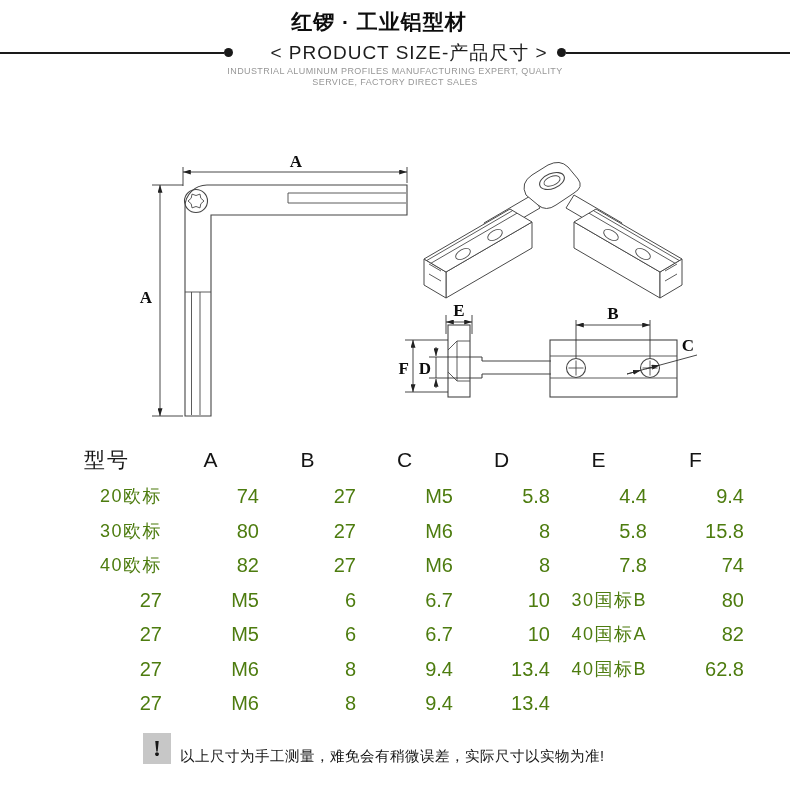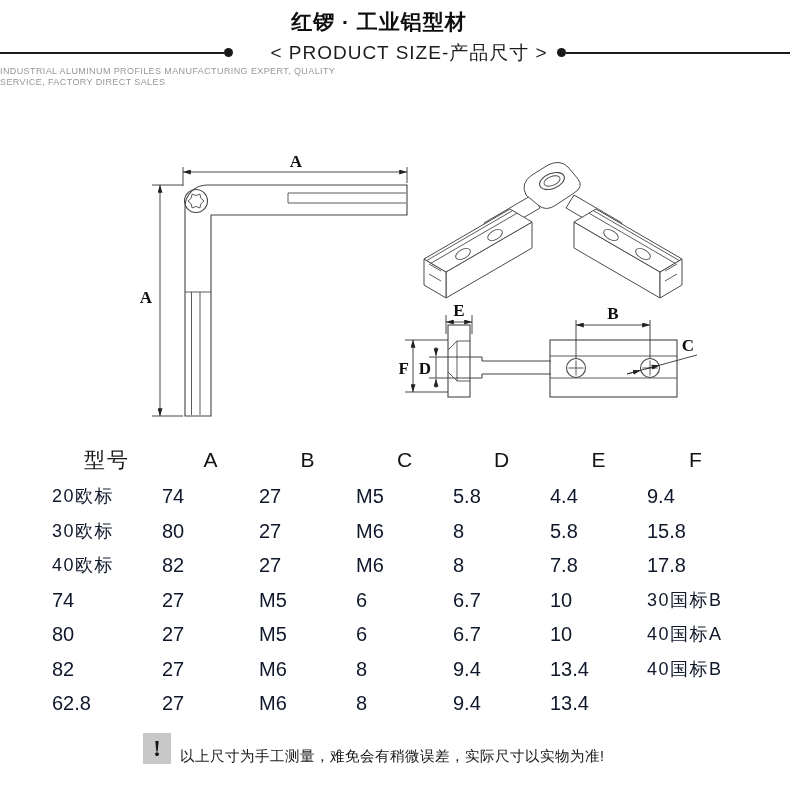--- a/index.html
+++ b/index.html
@@ -3,43 +3,43 @@
 <meta charset="utf-8">
 <style>
   html,body{margin:0;padding:0;background:#fff;}
   body{width:790px;height:790px;position:relative;overflow:hidden;
        font-family:"Liberation Sans",sans-serif;color:#111;}
   
   .hdr-title{position:absolute;top:8px;left:0;width:758px;text-align:center;
     font-size:21px;font-weight:bold;letter-spacing:1px;color:#0d0d0d;}
   .hdr-sub{position:absolute;top:40px;left:14px;width:790px;text-align:center;
     font-size:19px;font-weight:500;letter-spacing:1px;color:#1c1c1c;}
-  .hdr-tag{position:absolute;top:66px;left:0;width:790px;
+  .hdr-tag{position:absolute;top:66px;left:0;width:790px;text-align:center;
     font-size:9px;line-height:11px;letter-spacing:.4px;color:#979797;}
   .deco-line{position:absolute;top:52px;height:2px;background:#1a1a1a;}
   .deco-line.left{left:0;width:224px;}
   .deco-line.right{right:0;width:224px;}
   .deco-dot{position:absolute;top:48px;width:9px;height:9px;border-radius:50%;background:#1a1a1a;}
   .deco-dot.left{left:224px;}
   .deco-dot.right{right:224px;}
   
   svg{position:absolute;left:0;top:140px;}
   .ln{stroke:#454545;stroke-width:1.1;fill:none;}
   .thin{stroke:#4a4a4a;stroke-width:.9;fill:none;}
   .face{fill:#fff;stroke:#4a4a4a;stroke-width:1;}
   .dim{stroke:#333;stroke-width:.9;fill:none;}
   .dim-label{font-family:"Liberation Serif",serif;font-weight:bold;font-size:17px;fill:#0d0d0d;}
   
   .spec-table{position:absolute;left:52px;top:441px;width:692px;
     display:grid;grid-template-columns:110px repeat(6,1fr);}
   .spec-table .hcell{height:38px;line-height:38px;text-align:center;
     font-size:21px;color:#141414;}
   .spec-table .hcell.first{font-size:21px;letter-spacing:2px;}
-  .spec-table .cell{height:34.5px;line-height:34.5px;text-align:left;
-    font-size:20px;color:#0f172a;}
+  .spec-table .cell{height:34.5px;line-height:34.5px;text-align:right;
+    font-size:20px;color:#4d7c0f;}
   .spec-table .cell.first{font-size:18px;letter-spacing:1.5px;}
   
   .note-row{position:absolute;left:143px;top:731px;display:flex;align-items:center;}
   .warn-box{width:28px;height:31px;background:#c7c7c7;color:#161616;
     display:flex;align-items:center;justify-content:center;
     font-weight:bold;font-size:24px;font-family:"Liberation Serif",serif;}
   .note-text{margin-left:9px;font-size:14.5px;color:#161616;letter-spacing:.5px;margin-top:16px;}
 </style>
 </head>
 <body>
@@ -187,21 +187,20 @@
     <div class="cell">M6</div>
     <div class="cell">8</div>
     <div class="cell">5.8</div>
     <div class="cell">15.8</div>
     <div class="cell first">40欧标</div>
     <div class="cell">82</div>
     <div class="cell">27</div>
     <div class="cell">M6</div>
     <div class="cell">8</div>
     <div class="cell">7.8</div>
-    <div class="cell">17.8</div>
     <div class="cell">74</div>
     <div class="cell">27</div>
     <div class="cell">M5</div>
     <div class="cell">6</div>
     <div class="cell">6.7</div>
     <div class="cell">10</div>
     <div class="cell first">30国标B</div>
     <div class="cell">80</div>
     <div class="cell">27</div>
     <div class="cell">M5</div>

